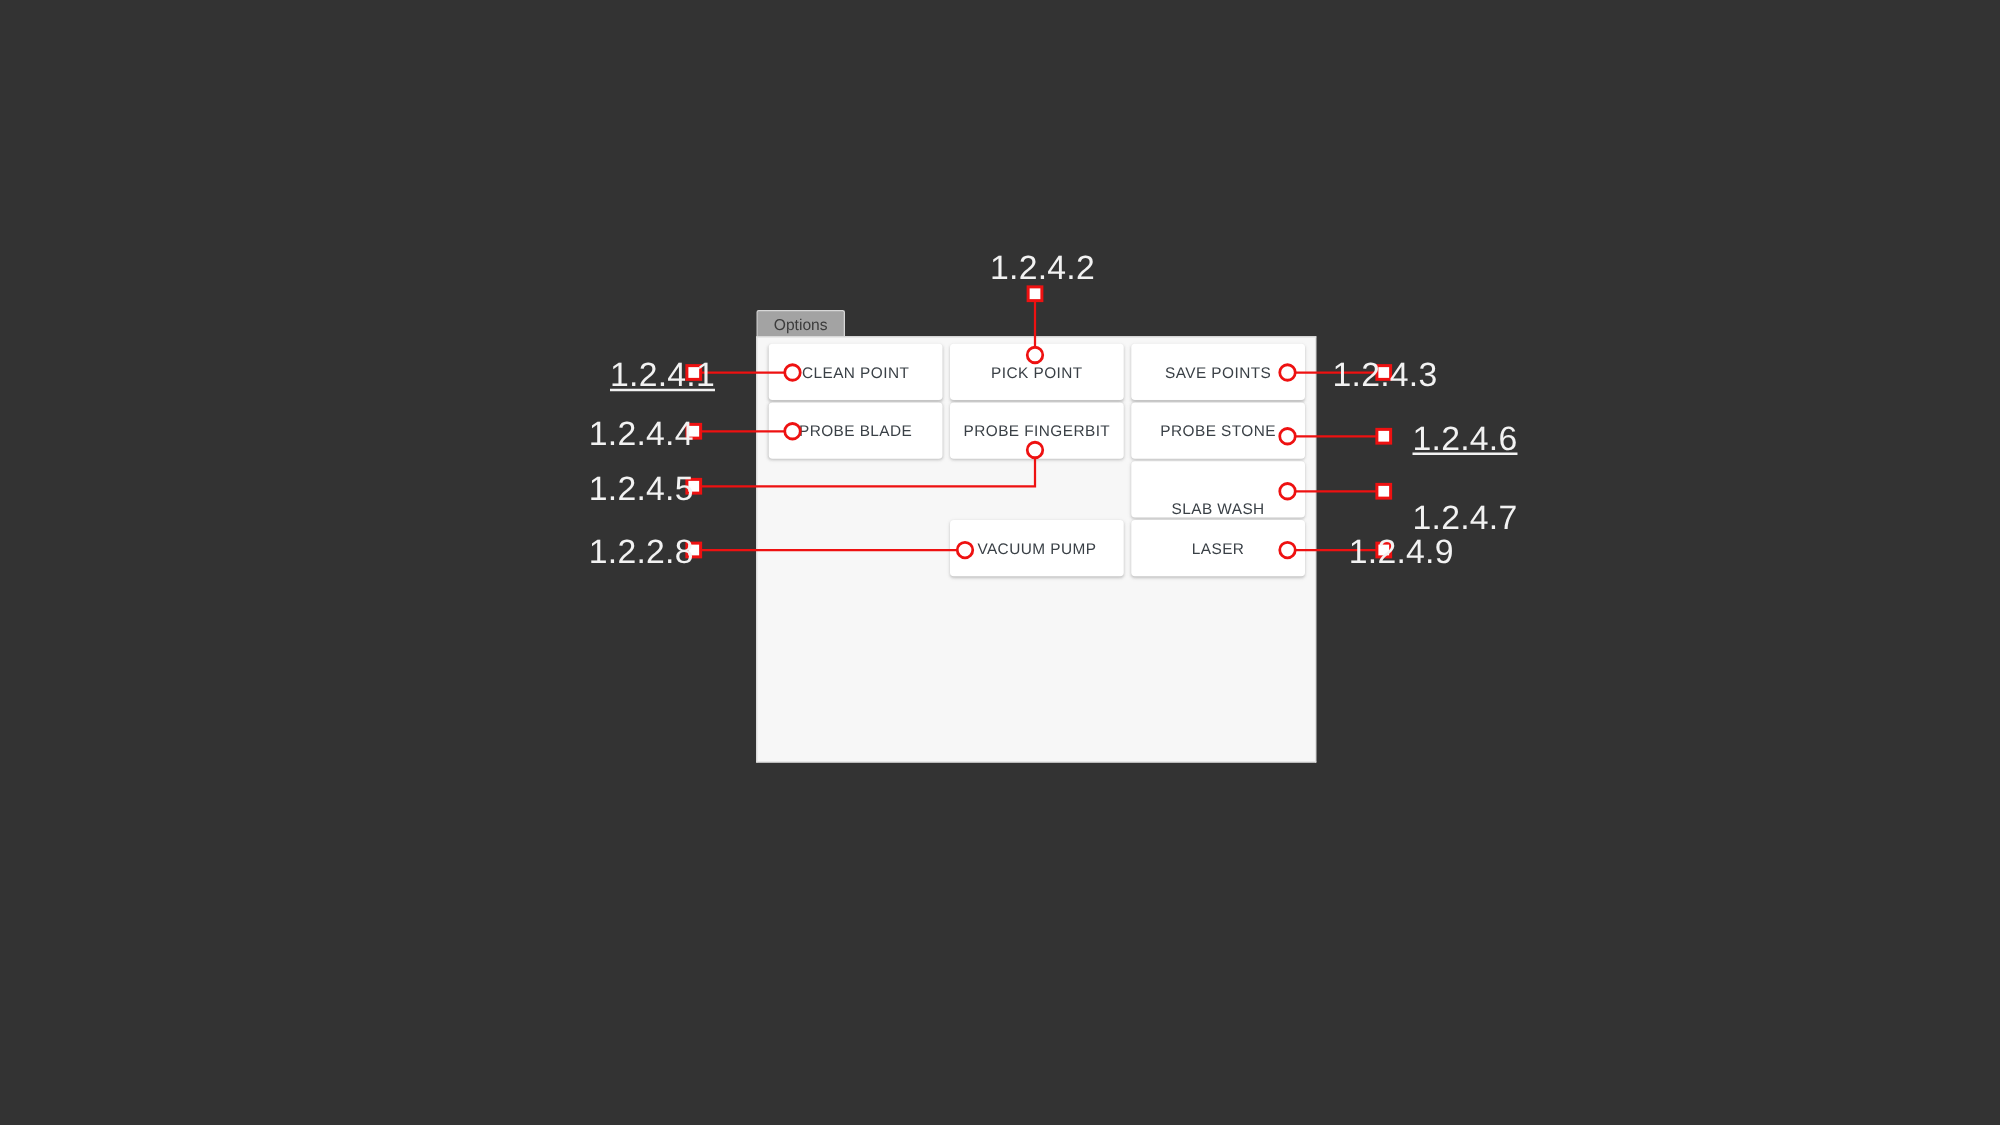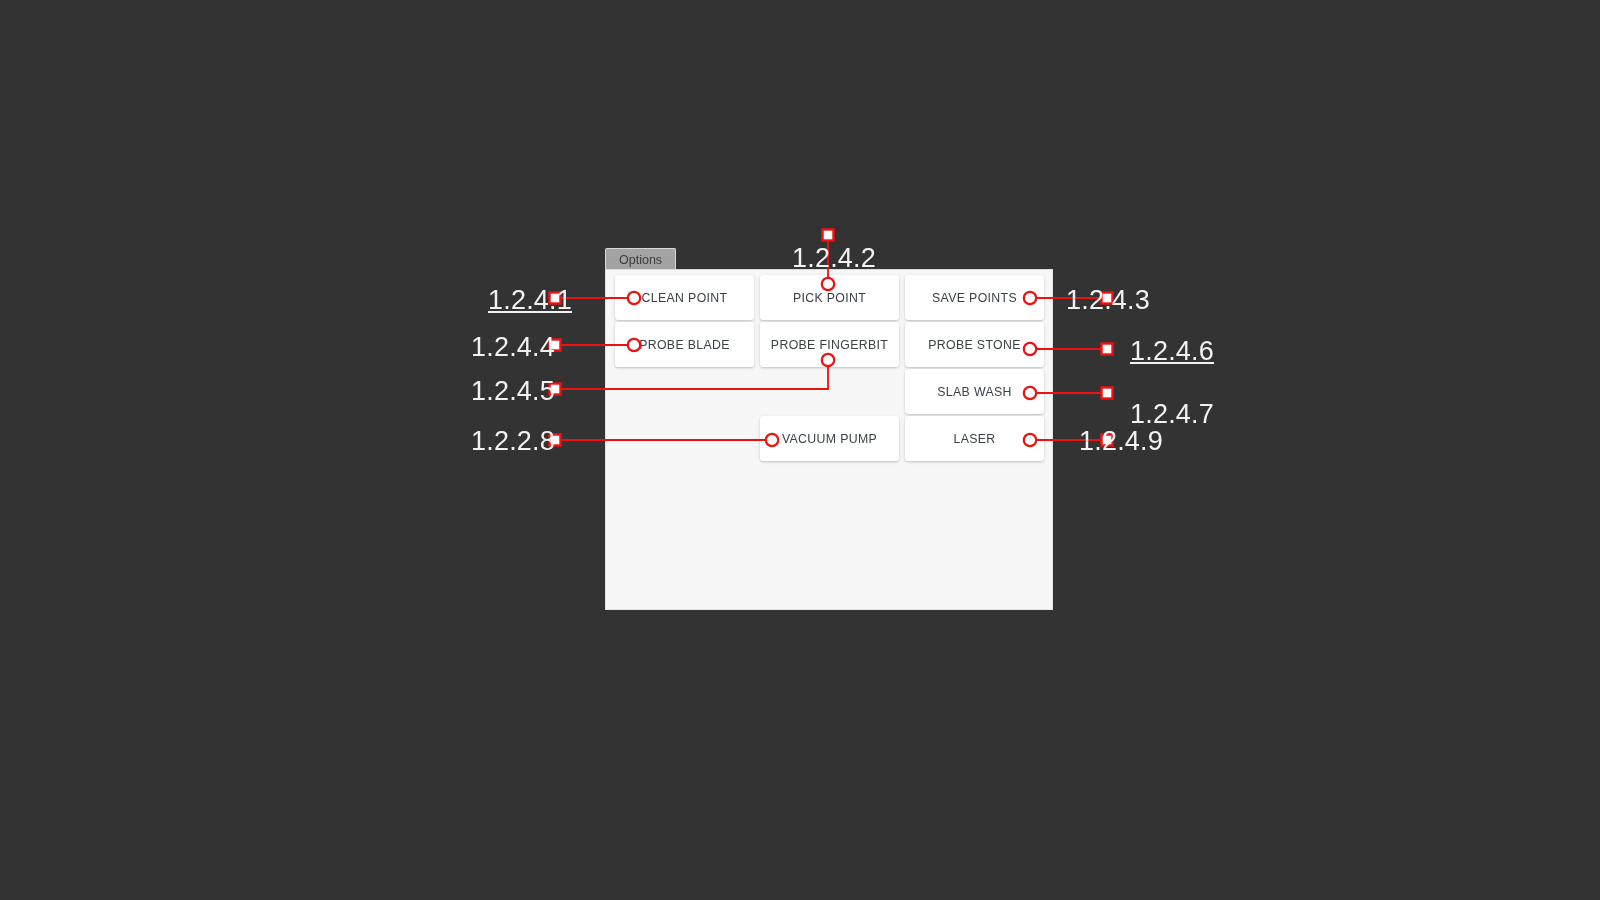--- a/index.html
+++ b/index.html
@@ -119,21 +119,21 @@
 
   
   .cell-r1c1 { grid-column: 1; grid-row: 1; }
   .cell-r1c2 { grid-column: 2; grid-row: 1; }
   .cell-r1c3 { grid-column: 3; grid-row: 1; }
   .cell-r2c1 { grid-column: 1; grid-row: 2; }
   .cell-r2c2 { grid-column: 2; grid-row: 2; }
   .cell-r2c3 { grid-column: 3; grid-row: 2; }
   .cell-r3c1 { grid-column: 1; grid-row: 3; }
   .cell-r3c2 { grid-column: 2; grid-row: 3; }
-  .cell-r3c3 { grid-column: 3; grid-row: 3; }
+  .cell-r3c3 { grid-column: 3; grid-row: 3; align-items: flex-end; }
   .cell-r4c1 { grid-column: 1; grid-row: 4; }
   .cell-r4c2 { grid-column: 2; grid-row: 4; }
   .cell-r4c3 { grid-column: 3; grid-row: 4; }
 </style>
 </head>
 <body>
 
 <div id="panel-window">
 
   <div id="tabstrip">
@@ -226,21 +226,21 @@
     </g>
     <g>
       <path d="M 1107 440 L 1030 440" fill="none" stroke="#ee1111" stroke-width="1.8"></path>
       <circle cx="1030" cy="440" r="6.2" fill="#ffffff" stroke="#ee1111" stroke-width="2.2"></circle>
       <rect x="1101.5" y="434.5" width="11" height="11" fill="#ffffff" stroke="#ee1111" stroke-width="2.4"></rect>
     </g>
   </svg>
 
 <div id="anno-label-layer">
     <div class="anno-label" style="left: 488px; top: 285px; text-decoration: underline;">1.2.4.1</div>
-    <div class="anno-label" style="left: 792px; top: 199px; margin-top: 44px;">1.2.4.2</div>
+    <div class="anno-label" style="left: 792px; top: 199px;">1.2.4.2</div>
     <div class="anno-label" style="left: 1066px; top: 285px;">1.2.4.3</div>
     <div class="anno-label" style="left: 471px; top: 332px;">1.2.4.4</div>
     <div class="anno-label" style="left: 471px; top: 376px;">1.2.4.5</div>
     <div class="anno-label" style="left: 1130px; top: 336px; text-decoration: underline;">1.2.4.6</div>
     <div class="anno-label" style="left: 1130px; top: 380px; margin-top: 19px;">1.2.4.7</div>
     <div class="anno-label" style="left: 471px; top: 426px;">1.2.2.8</div>
     <div class="anno-label" style="left: 1079px; top: 426px;">1.2.4.9</div>
   </div>
 
 </body></html>

